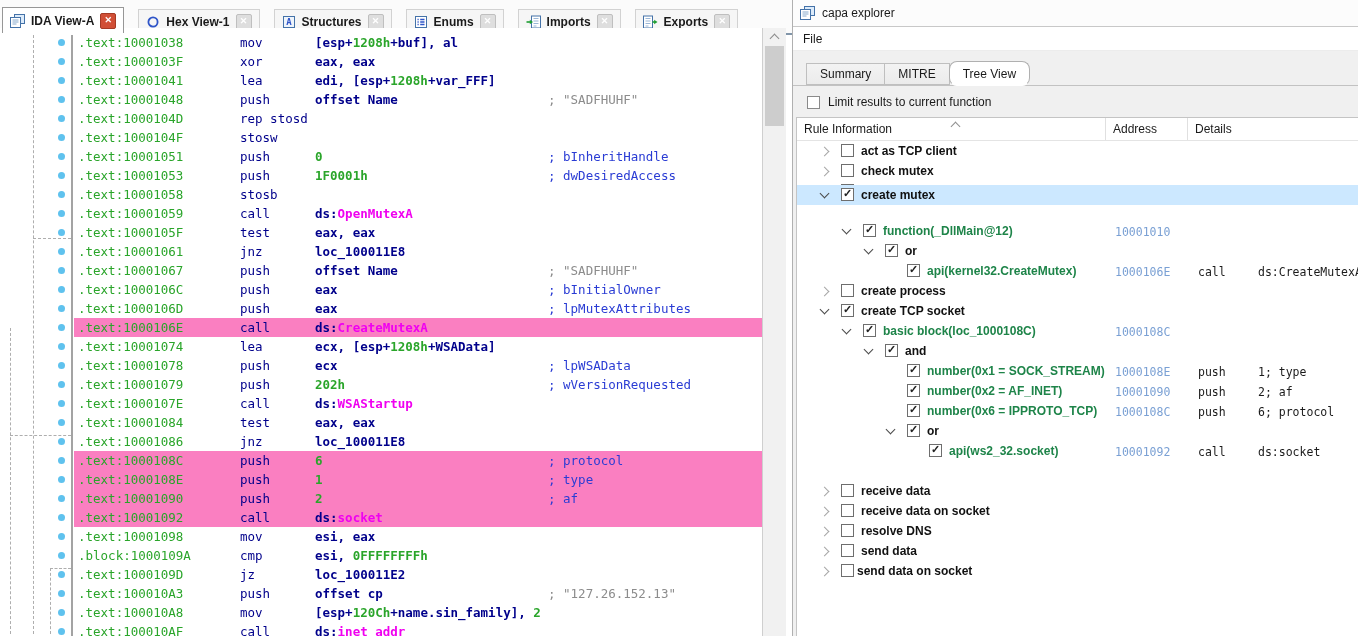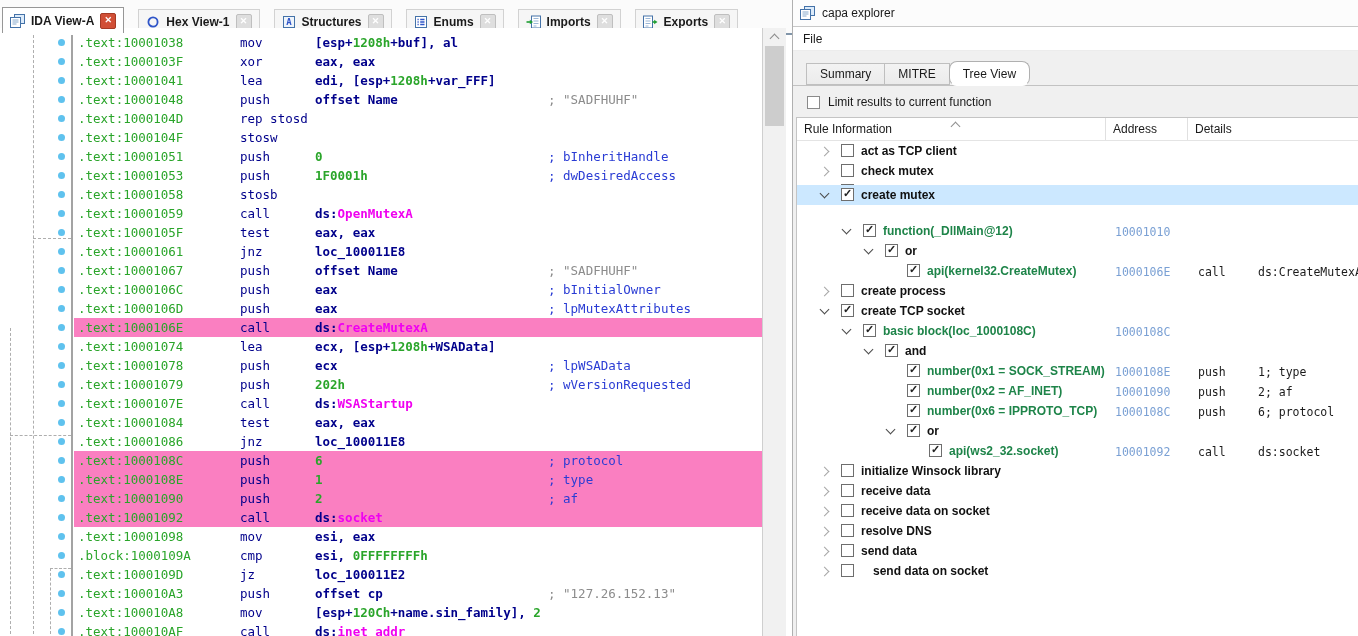--- a/index.html
+++ b/index.html
@@ -378,25 +378,20 @@
             <span class="cbx checked" style="left: 110px;"></span>
             <span class="t-lbl" style="left: 130px;">or</span>
           </div>
           <div class="tree-row" style="top: 300px;">
             <span class="cbx checked" style="left: 132px;"></span>
             <span class="t-lbl green" style="left: 152px;">api(ws2_32.socket)</span>
             <span class="t-addr">10001092</span>
             <span class="t-mn">call</span>
             <span class="t-ops">ds:socket</span>
           </div>
-          <div class="tree-row" style="top: 320px;">
-            <span class="tw tw-c" style="left: 24px;"></span>
-            <span class="cbx" style="left: 44px;"></span>
-            <span class="t-lbl" style="left: 64px;">initialize Winsock library</span>
-          </div>
           <div class="tree-row" style="top: 340px;">
             <span class="tw tw-c" style="left: 24px;"></span>
             <span class="cbx" style="left: 44px;"></span>
             <span class="t-lbl" style="left: 64px;">receive data</span>
           </div>
           <div class="tree-row" style="top: 360px;">
             <span class="tw tw-c" style="left: 24px;"></span>
             <span class="cbx" style="left: 44px;"></span>
             <span class="t-lbl" style="left: 64px;">receive data on socket</span>
           </div>
@@ -406,18 +401,18 @@
             <span class="t-lbl" style="left: 64px;">send data</span>
           </div>
           <div class="tree-row" style="top: 380px;">
             <span class="tw tw-c" style="left: 24px;"></span>
             <span class="cbx" style="left: 44px;"></span>
             <span class="t-lbl" style="left: 64px;">resolve DNS</span>
           </div>
           <div class="tree-row" style="top: 420px;">
             <span class="tw tw-c" style="left: 24px;"></span>
             <span class="cbx" style="left: 44px;"></span>
-            <span class="t-lbl" style="left: 76px;">send data on socket</span>
+            <span class="t-lbl" style="left: 60px;">send data on socket</span>
           </div>
         </div>
     </div>
   </div>
 </div>
 
 </body></html>

